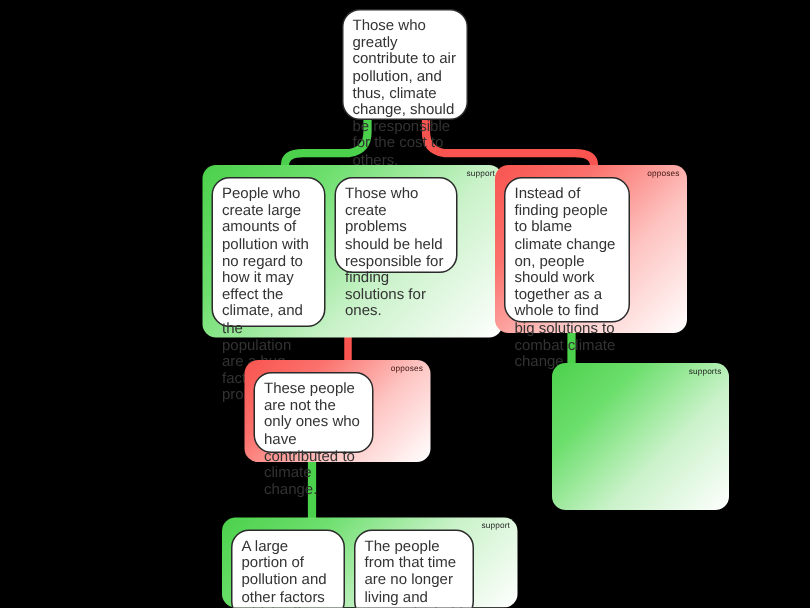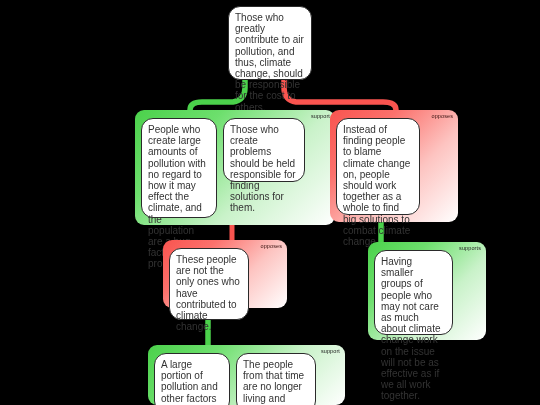--- a/index.html
+++ b/index.html
@@ -90,43 +90,40 @@
   <div class="card root" style="left:228px; top:6px; width:84px; height:74px;">
     <span>Those who greatly contribute to air pollution, and thus, climate change, should be responsible for the cost to others.</span>
   </div>
 
   <div class="group support" style="left:95px; top:110px; width:200px; height:115px;">
     <span class="group-badge">support</span>
     <div class="card" style="left:6px; top:8px; width:76px; height:100px;">
       <span>People who create large amounts of pollution with no regard to how it may effect the climate, and the population are a hug factor in the problem.</span>
     </div>
     <div class="card" style="left:88px; top:8px; width:82px; height:64px;">
-      <span>Those who create problems should be held responsible for finding solutions for them.</span>
+      <span>Those who create problems should be held responsible for finding solutions for ones.</span>
     </div>
   </div>
 
   <div class="group opposes" style="left:330px; top:110px; width:128px; height:112px;">
     <span class="group-badge">opposes</span>
     <div class="card" style="left:6px; top:8px; width:84px; height:97px;">
       <span>Instead of finding people to blame climate change on, people should work together as a whole to find big solutions to combat climate change.</span>
     </div>
   </div>
 
   <div class="group opposes" style="left:163px; top:240px; width:124px; height:68px;">
     <span class="group-badge">opposes</span>
-    <div class="card" style="left:6px; top:8px; width:80px; height:72px;">
+    <div class="card" style="left:6px; top:8px; width:80px; height:54px;">
       <span>These people are not the only ones who have contributed to climate change.</span>
     </div>
   </div>
 
   <div class="group support" style="left:328px; top:242px; width:118px; height:98px;">
     <span class="group-badge">supports</span>
-    <div class="card" style="left:6px; top:8px; width:79px; height:85px;">
-      <span>Having smaller groups of people who may not care as much about climate change work on the issue will not be as effective as if we all work together.</span>
-    </div>
   </div>
 
   <div class="group support" style="left:108px; top:345px; width:197px; height:60px;">
     <span class="group-badge">support</span>
     <div class="card" style="left:6px; top:8px; width:76px; height:60px;">
       <span>A large portion of pollution and other factors which affect the climate comes from the industrial revolution.</span>
     </div>
     <div class="card" style="left:88px; top:8px; width:80px; height:60px;">
       <span>The people from that time are no longer living and cannot be held responsible for the damage.</span>
     </div>

